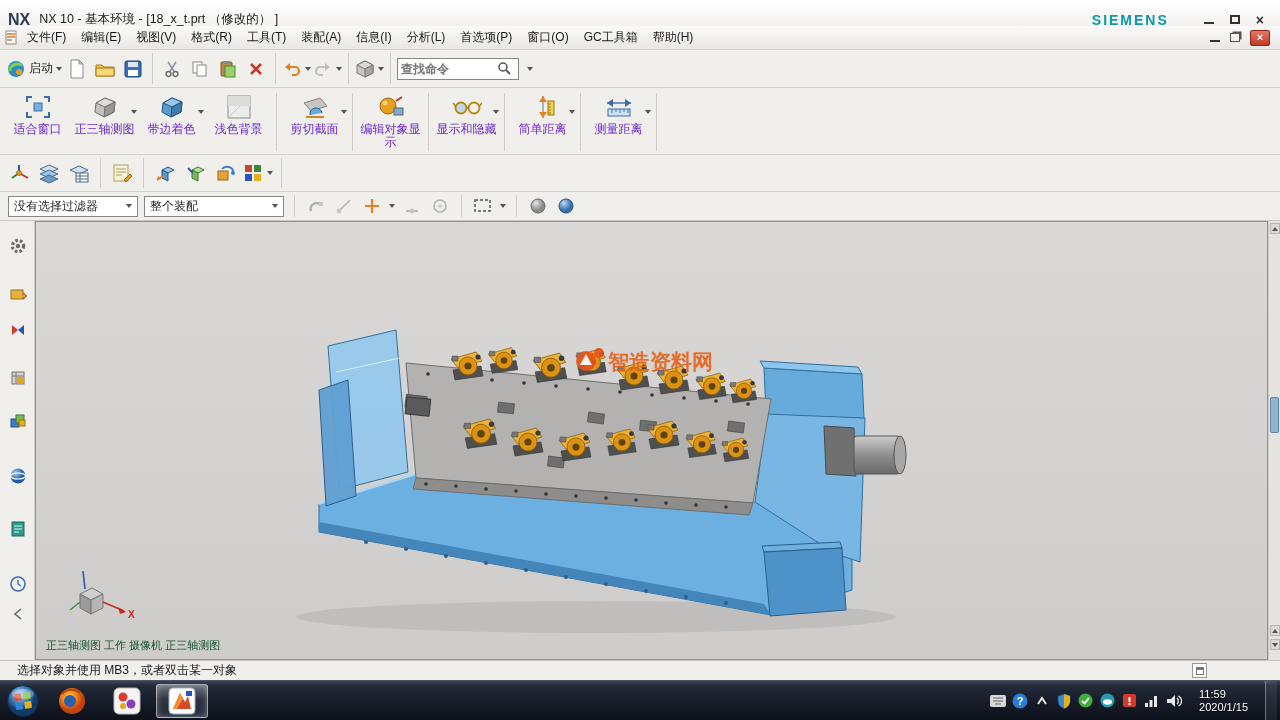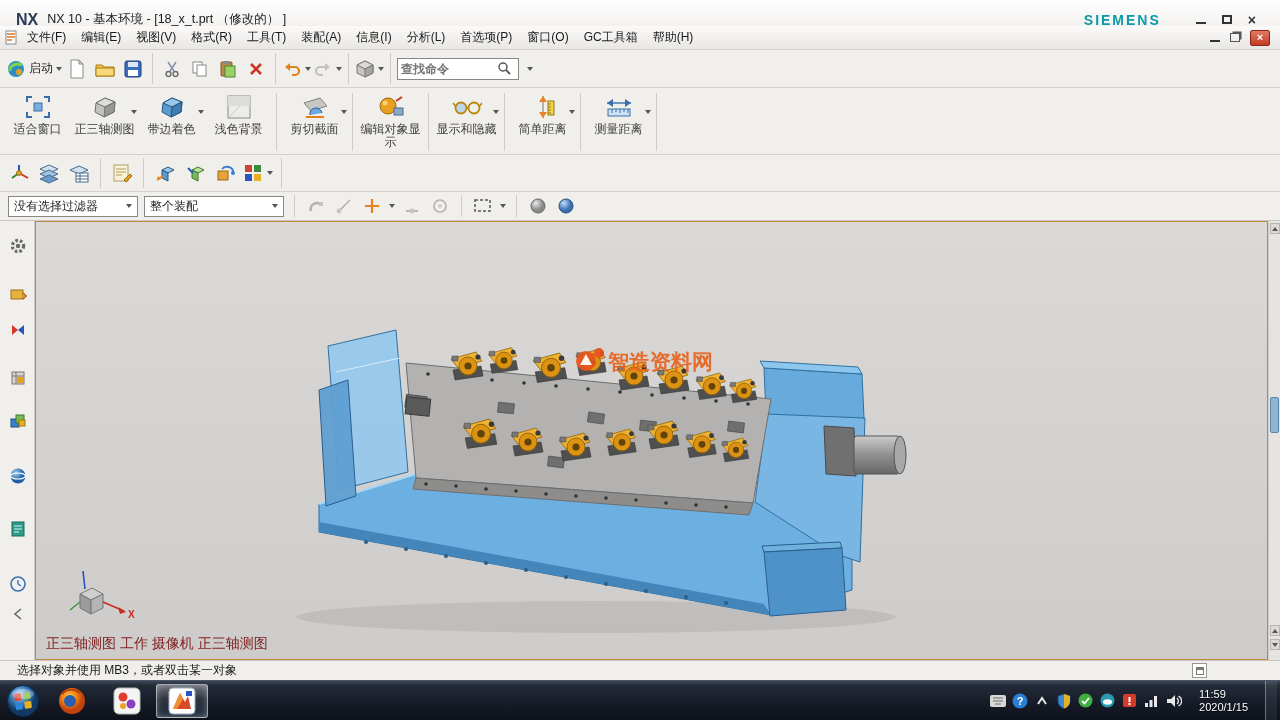--- a/index.html
+++ b/index.html
@@ -1,20 +1,20 @@
 <!DOCTYPE html>
 <html><head>
 <meta charset="utf-8">
 <style>
   *{margin:0;padding:0;box-sizing:border-box;}
   html,body{width:1280px;height:720px;overflow:hidden;}
   body{position:relative;font-family:"Liberation Sans","DejaVu Sans",sans-serif;font-size:12px;color:#1a1a1a;background:#d8d7d6;}
   .bar{position:absolute;left:0;width:1280px;display:flex;align-items:center;}
   
-  .titlebar{top:0;height:40px;background:linear-gradient(#ffffff,#ecebe9);border-bottom:1px solid #d8d5d0;padding:0 16px;gap:9px;}
+  .titlebar{top:0;height:40px;background:linear-gradient(#ffffff,#ecebe9);border-bottom:1px solid #d8d5d0;padding:0 8px;gap:9px;}
   .nx-logo{font-weight:bold;font-size:16px;color:#2b3b55;}
   .tb-title{font-size:12.5px;}
   .siemens{margin-left:auto;color:#0b9aa8;font-weight:bold;letter-spacing:2px;font-size:14px;}
   .win-ctrls{display:flex;gap:16px;margin-left:26px;margin-right:8px;align-items:center;}
   .g-min{width:10px;height:8px;border-bottom:2px solid #333;}
   .g-max{width:10px;height:9px;border:2px solid #333;}
   .g-close{font-size:14px;font-weight:bold;color:#333;line-height:12px;}
   
   .menubar{top:26px;height:24px;background:linear-gradient(#fbfaf9,#e9e7e4);border-bottom:1px solid #d5d2cd;padding:0 4px;gap:1px;}
   .menu-item{padding:4px 7px;cursor:default;border-radius:2px;}
@@ -25,33 +25,33 @@
   .toolbar1{top:50px;height:38px;background:#f1efec;border-bottom:1px solid #d5d2cd;padding:0 6px;gap:2px;}
   .toolbar2{top:88px;height:67px;background:#f1efec;border-bottom:1px solid #d5d2cd;padding:2px 4px 0;align-items:stretch;}
   .toolbar3{top:155px;height:37px;background:#f1efec;border-bottom:1px solid #d5d2cd;padding:0 6px;gap:4px;}
   .selbar{top:192px;height:29px;background:#f1efec;border-bottom:1px solid #cac7c2;padding:0 8px;gap:6px;}
   .tb-sep{width:1px;background:#cfccc6;align-self:stretch;margin:3px 4px;}
   .tbtn{display:flex;align-items:center;justify-content:center;min-width:26px;height:28px;border-radius:2px;gap:3px;}
   .dda{width:0;height:0;border-left:3.5px solid transparent;border-right:3.5px solid transparent;border-top:4px solid #555;}
   .search-box{display:flex;align-items:center;background:#fff;border:1px solid #8a8782;height:22px;width:122px;padding:0 3px;}
   .search-box input{border:none;outline:none;width:96px;font-size:12px;font-family:inherit;color:#444;font-weight:bold;}
   .big-btn{position:relative;display:flex;flex-direction:column;align-items:center;width:67px;padding:3px 1px 1px;gap:2px;border-radius:2px;}
-  .big-btn .lbl{text-align:center;line-height:13px;font-size:12px;color:#404040;}
+  .big-btn .lbl{text-align:center;line-height:13px;font-size:12px;color:#6d28d9;}
   .big-btn .bdd{position:absolute;top:20px;right:1px;}
   .combo{display:flex;align-items:center;background:#fff;border:1px solid #8a8782;height:21px;padding:0 5px;gap:6px;}
   .combo .cv{flex:1;font-size:12px;color:#222;white-space:nowrap;}
   .sb-icon{width:22px;height:22px;display:flex;align-items:center;justify-content:center;border-radius:2px;}
   .grayed{opacity:.4;}
   
   .workspace{position:absolute;top:221px;left:0;width:1280px;height:439px;}
   .dock{position:absolute;left:0;top:0;width:35px;height:439px;background:#f1efec;border-right:1px solid #cfccc7;}
   .dock-btn{position:absolute;left:7px;width:21px;height:21px;display:flex;align-items:center;justify-content:center;border-radius:2px;}
   .viewport{position:absolute;left:35px;top:0;width:1233px;height:439px;border:1px solid #bf8a3e;background:#d5d4d3;}
   .viewport svg.scene{display:block;width:100%;height:100%;}
-  .view-label{position:absolute;left:10px;bottom:6px;color:#7f1d1d;font-size:14px;white-space:pre;}
+  .view-label{position:absolute;left:10px;bottom:6px;color:#14532d;font-size:11px;white-space:pre;}
   .vscroll{position:absolute;left:1268px;top:0;width:12px;height:439px;background:#e6e4e1;border-left:1px solid #cfccc7;}
   .vs-thumb{position:absolute;left:1px;top:176px;width:9px;height:36px;background:#8fb4d4;border:1px solid #5f86a8;border-radius:2px;}
   .vs-btn{position:absolute;left:1px;width:10px;height:11px;display:flex;align-items:center;justify-content:center;background:#dcdad6;border:1px solid #b8b5b0;}
   .tri-up{width:0;height:0;border-left:3px solid transparent;border-right:3px solid transparent;border-bottom:4px solid #555;}
   .tri-dn{width:0;height:0;border-left:3px solid transparent;border-right:3px solid transparent;border-top:4px solid #555;}
   
   .statusbar{top:660px;height:20px;background:#f1efec;border-top:1px solid #c9c6c1;padding:0 17px;font-size:12px;}
   .status-btn{width:15px;height:15px;border:1px solid #9a9792;background:#fff;margin-left:auto;margin-right:56px;display:flex;align-items:center;justify-content:center;}
   .status-btn i{display:block;width:8px;height:8px;border:1px solid #777;border-top:3px solid #777;}
   

